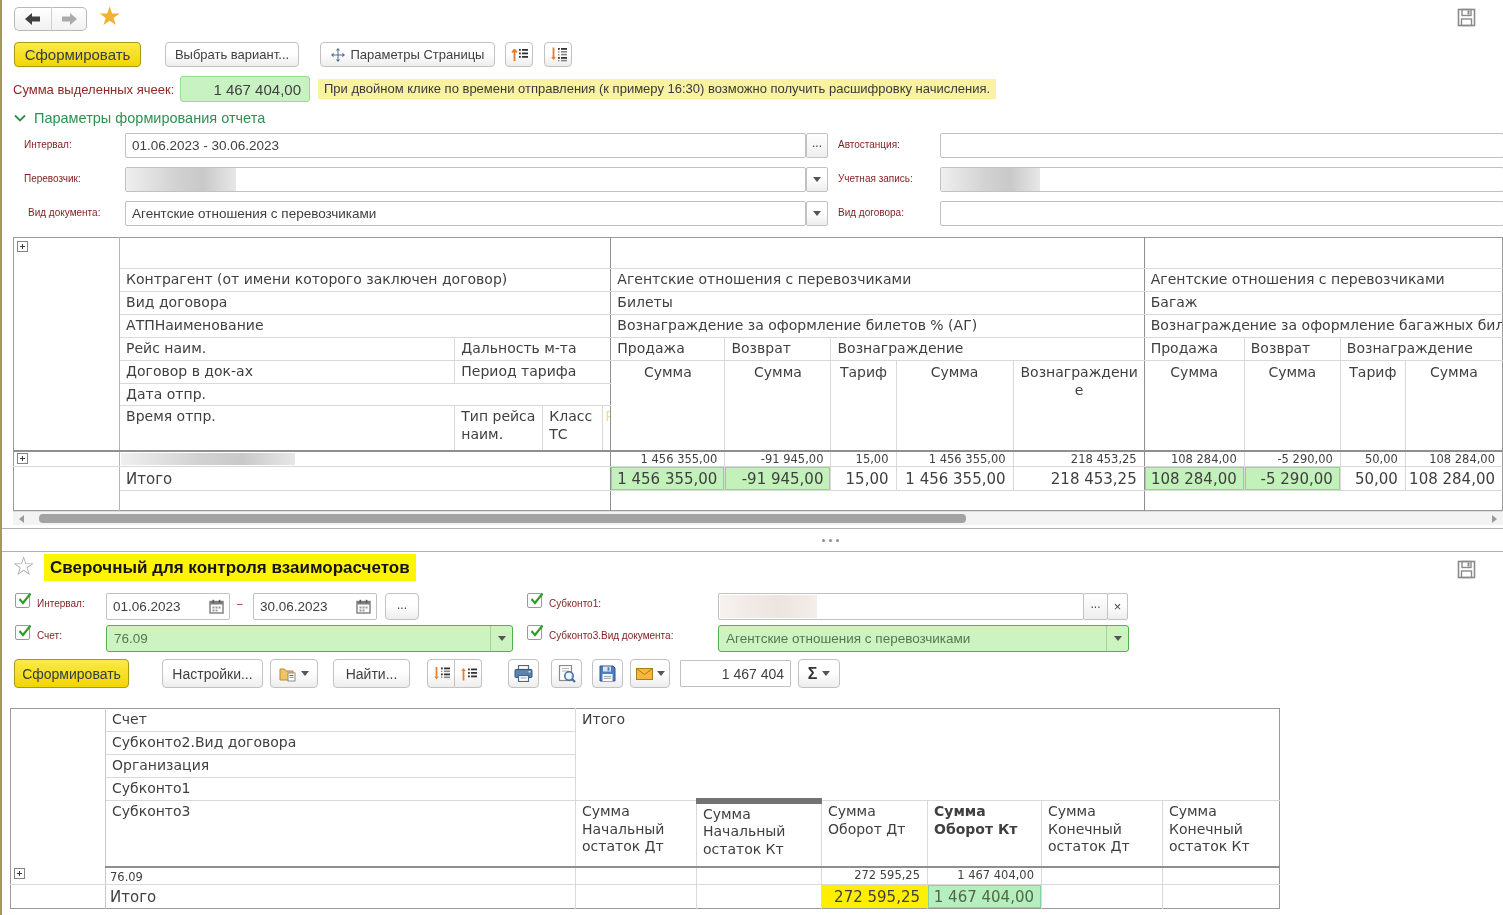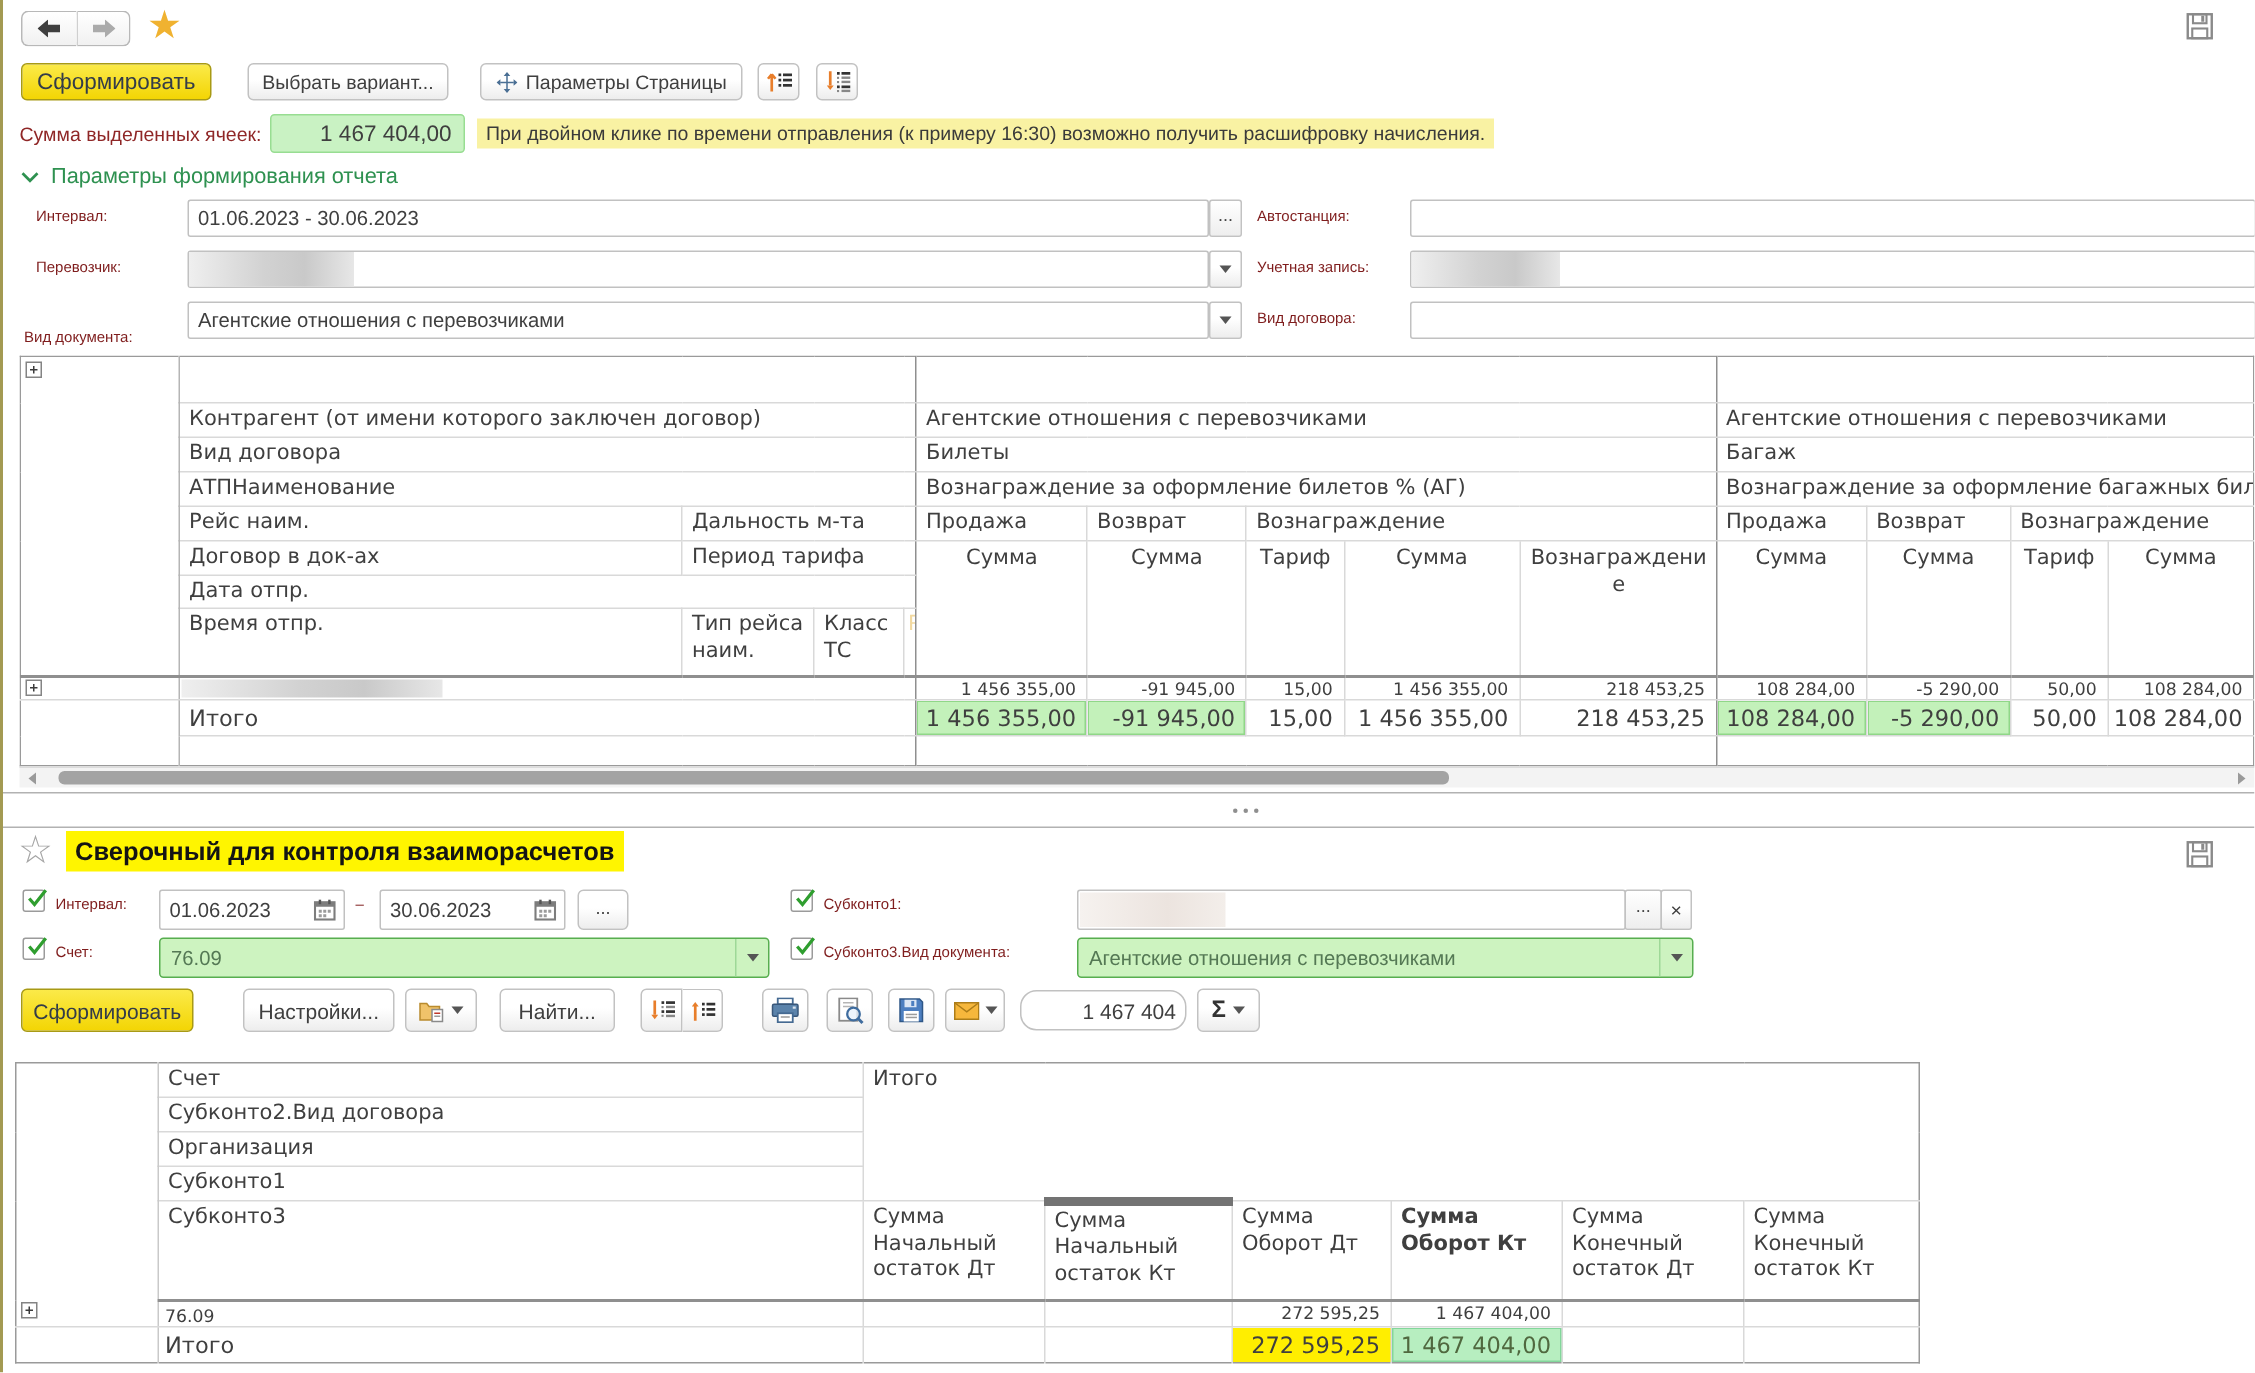--- a/index.html
+++ b/index.html
@@ -182,21 +182,21 @@
     <div class="abs blur" style="left:126px;top:168px;width:110px;height:23px;"></div>
     <div class="abs btn" style="left:806px;top:167px;width:22px;height:25px;border-radius:2px;">
       <span class="tri-down"></span>
     </div>
     <div class="abs lbl" style="left:838px;top:173px;">Учетная запись:</div>
     <div class="abs input" style="left:940px;top:167px;width:564px;height:25px;">
         <div class="val"></div>
       </div>
     <div class="abs blur" style="left:941px;top:168px;width:99px;height:23px;"></div>
 
-    <div class="abs lbl" style="left:16px;top:207px;margin-top:13px;">Вид документа:</div>
+    <div class="abs lbl" style="left:28px;top:207px;">Вид документа:</div>
     <div class="abs input" style="left:125px;top:201px;width:681px;height:25px;">
       <div class="val">Агентские отношения с перевозчиками</div>
     </div>
     <div class="abs btn" style="left:806px;top:201px;width:22px;height:25px;border-radius:2px;">
       <span class="tri-down"></span>
     </div>
     <div class="abs lbl" style="left:838px;top:207px;">Вид договора:</div>
     <div class="abs input" style="left:940px;top:201px;width:564px;height:25px;">
         <div class="val"></div>
       </div>
@@ -501,21 +501,21 @@
         <rect x="4.8" y="12.8" width="7.5" height="1" fill="#9b9b9b"></rect>
       </svg>
     </div>
     <div class="abs btn" style="left:630px;top:107px;width:40px;height:29px;gap:4px;">
       <svg width="17" height="12" viewBox="0 0 17 12">
         <rect x="0.5" y="0.5" width="16" height="11" fill="#f6b73c" stroke="#ad7d18" stroke-width="1"></rect>
         <path d="M0.5 0.5 L8.5 6.5 L16.5 0.5" fill="none" stroke="#ad7d18" stroke-width="1"></path>
       </svg>
       <span class="tri-down"></span>
     </div>
-    <div class="abs input" style="left:680px;top:108px;width:111px;height:27px;border-radius:11px;">
+    <div class="abs input" style="left:680px;top:108px;width:111px;height:27px;border-radius:1px;">
       <div class="val right" style="font-size:14px;">1 467 404</div>
     </div>
     <div class="abs btn" style="left:798px;top:107px;width:42px;height:29px;gap:5px;">
       <span style="font-size:16px;font-weight:bold;color:#333;">Σ</span>
       <span class="tri-down"></span>
     </div>
 
     <div class="abs" style="left:10px;top:156px;width:1271px;height:202px;overflow:hidden;">
       <table class="grid" style="width:1270px;border:1px solid #9a9a9a;">
         <colgroup>

